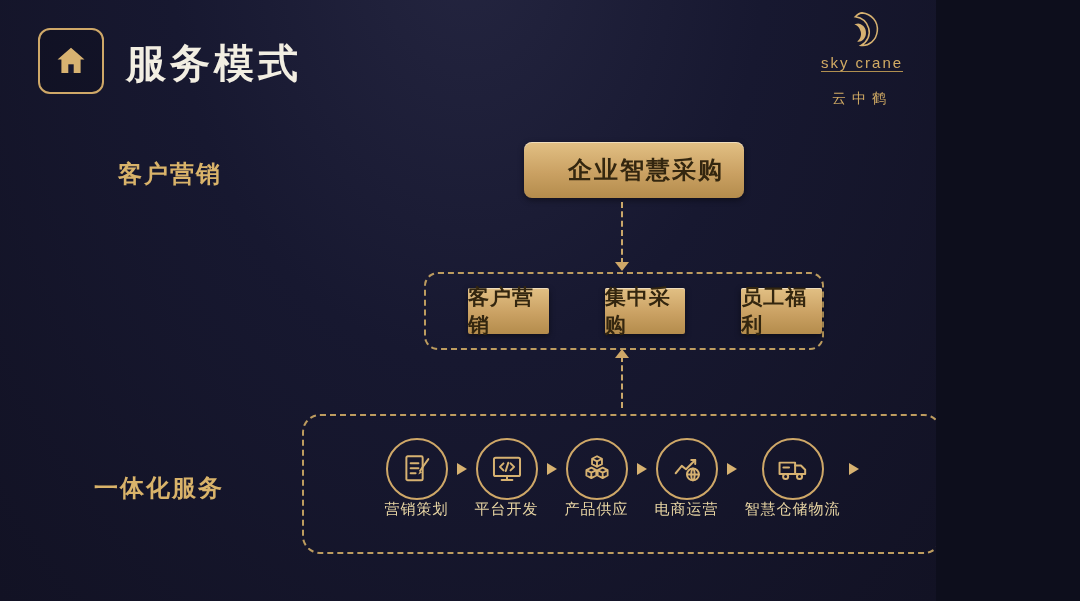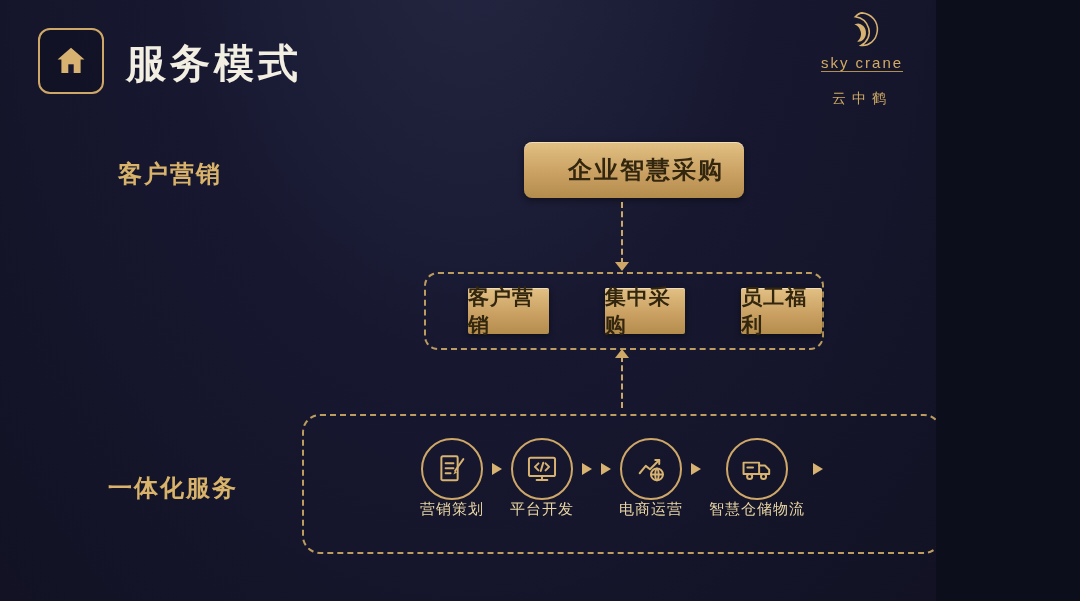--- a/index.html
+++ b/index.html
@@ -53,21 +53,21 @@
   <div class="brand">
     <svg class="bird" width="46" height="44" viewBox="0 0 48 46">
       <path d="M24 3 C34 4 41 12 40 22 C39 32 31 38 23 37 C30 33 33 26 31 19 C29 12 24 8 17 7 C19 5 21 3 24 3 Z" fill="none" stroke="#d7b271" stroke-width="1.6"></path>
       <path d="M20 14 C26 15 29 20 28 26 C27 31 23 34 19 33 C23 30 24 25 22 21 C21 18 19 16 16 15 Z" fill="#d7b271"></path>
     </svg>
     <span class="brand-name">sky crane</span>
     <div class="brand-cn">云中鹤</div>
   </div>
 
   <div class="row-label" style="left:118px;top:158px;">客户营销</div>
-  <div class="row-label" style="left:108px;top:472px;">一体化服务</div>
+  <div class="row-label" style="left:94px;top:472px;">一体化服务</div>
 
   <div class="gold-box procurement">企业智慧采购</div>
 
   <div class="vconn conn-top">
     <div class="line"></div>
     <div class="head-down"></div>
   </div>
 
   <div class="dashed-frame scenes-frame">
     <div class="gold-box scene-box">客户营销</div>
@@ -111,20 +111,30 @@
           <line x1="8.2" y1="19.8" x2="15.8" y2="19.8"></line>
         </svg>
       </div>
       <div class="service-label">平台开发</div>
     </div>
 
     <svg class="flow-arrow" width="12" height="14" viewBox="0 0 12 14">
         <polygon points="1,1 11,7 1,13" fill="#d7b271"></polygon>
       </svg>
 
+    <div class="service-item">
+      <div class="service-circle">
+        <svg width="34" height="34" viewBox="0 0 24 24" fill="none" stroke="#d7b271" stroke-width="1.3" stroke-linejoin="round" stroke-linecap="round">
+          <path d="M12 3 L15.5 4.8 L12 6.6 L8.5 4.8 Z M8.5 4.8 L8.5 8.6 L12 10.4 L12 6.6 M15.5 4.8 L15.5 8.6 L12 10.4"></path>
+          <path d="M8 11 L11.5 12.8 L8 14.6 L4.5 12.8 Z M4.5 12.8 L4.5 16.6 L8 18.4 L8 14.6 M11.5 12.8 L11.5 16.6 L8 18.4"></path>
+          <path d="M16 11 L19.5 12.8 L16 14.6 L12.5 12.8 Z M12.5 12.8 L12.5 16.6 L16 18.4 L16 14.6 M19.5 12.8 L19.5 16.6 L16 18.4"></path>
+        </svg>
+      </div>
+      <div class="service-label">产品供应</div>
+    </div>
 
     <svg class="flow-arrow" width="12" height="14" viewBox="0 0 12 14">
         <polygon points="1,1 11,7 1,13" fill="#d7b271"></polygon>
       </svg>
 
     <div class="service-item">
       <div class="service-circle">
         <svg width="34" height="34" viewBox="0 0 24 24" fill="none" stroke="#d7b271" stroke-width="1.4" stroke-linejoin="round" stroke-linecap="round">
           <polyline points="4,15 8.3,9.8 11.3,12.2 17.8,5.6"></polyline>
           <polyline points="15,5.6 17.8,5.6 17.8,8.4"></polyline>

